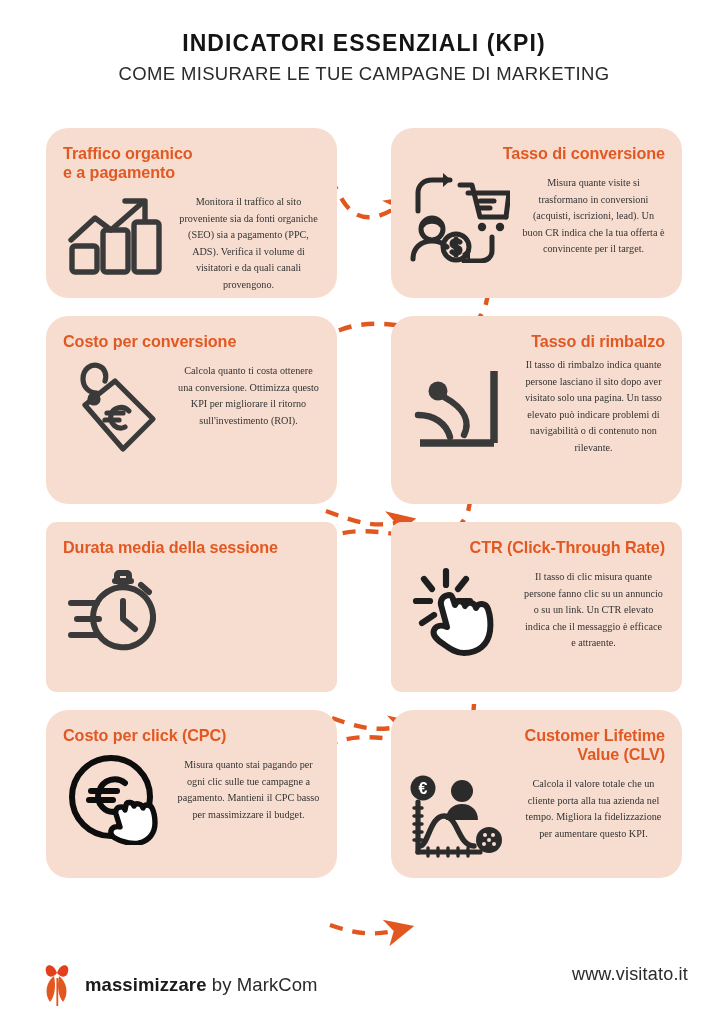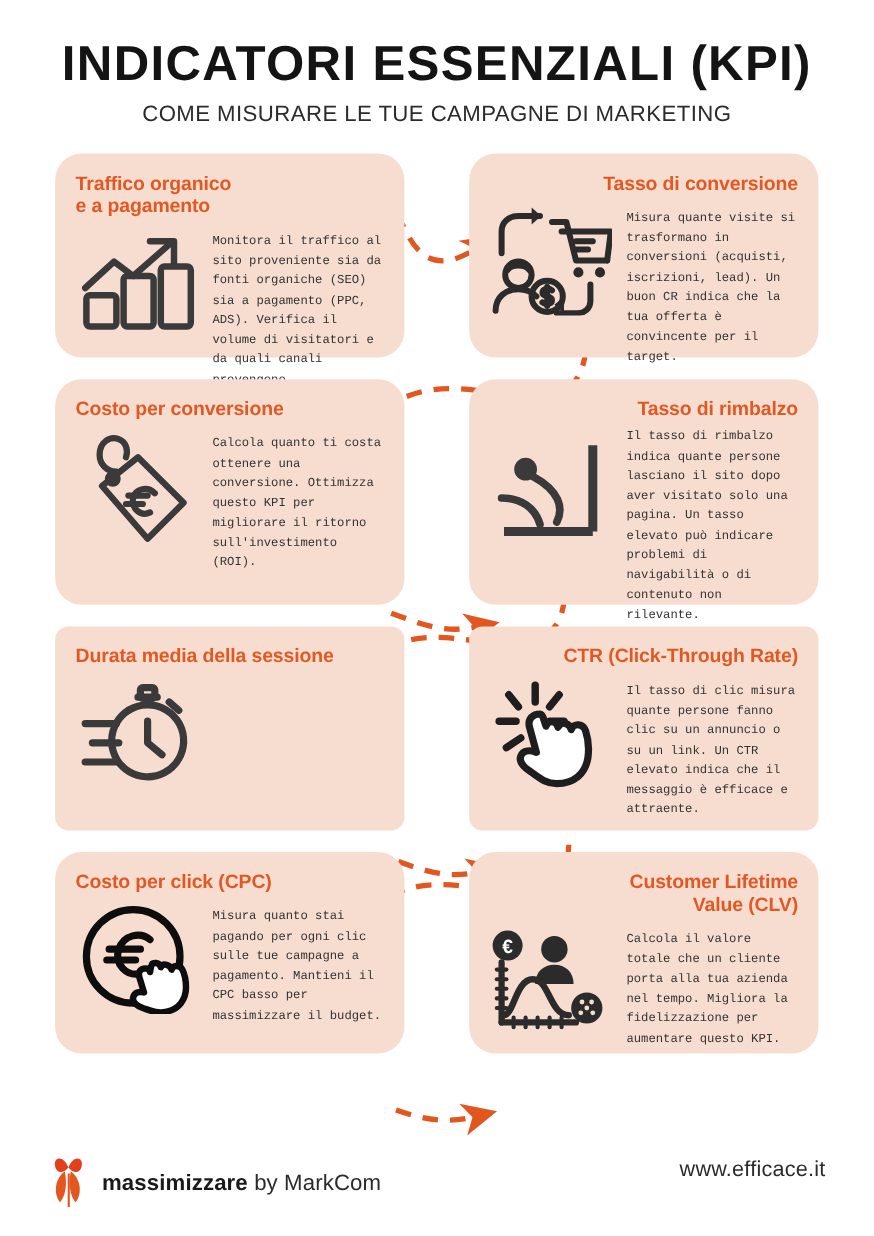--- a/index.html
+++ b/index.html
@@ -14,21 +14,21 @@
     overflow: hidden;
   }
 
   
   .header {
     position: absolute;
     top: 30px; left: 0; width: 728px;
     text-align: center;
   }
   .title {
-    font-size: 41px;
+    font-size: 23px;
     font-weight: bold;
     letter-spacing: 1.1px;
     color: #141414;
     line-height: 1.15;
     font-family: "Liberation Sans", sans-serif;
   }
   .subtitle {
     margin-top: 7px;
     font-size: 18.5px;
     font-weight: normal;
@@ -99,21 +99,22 @@
     align-items: center;
     justify-content: center;
   }
   .icon-box svg { display: block; }
 
   .desc {
     flex: 1 1 auto;
     font-size: 10.2px;
     line-height: 1.62;
     color: #333333;
-    font-family: Liberation Mono, monospace;
+    font-family: Liberation Serif, serif;
+    text-align: center;
   }
   .desc.pad-top { padding-top: 6px; }
 
   
   .footer {
     position: absolute;
     left: 0; bottom: 22px;
     width: 728px;
     height: 56px;
     z-index: 2;
@@ -414,14 +415,14 @@
       <svg width="34" height="46" viewBox="0 0 34 46">
         <path d="M17,13 C13,2 4,4 6,12 C7,17 12,19 17,13 Z" fill="#E2401C"></path>
         <path d="M17,13 C21,2 30,4 28,12 C27,17 22,19 17,13 Z" fill="#E2401C"></path>
         <path d="M14,16 C6,22 4,34 10,42 C15,36 16,26 14,16 Z" fill="#E2571F"></path>
         <path d="M19,16 C27,22 29,34 23,42 C18,36 17,26 19,16 Z" fill="#E2571F"></path>
         <path d="M16.4,18 L16.4,46 L18.2,46 L18.2,18 Z" fill="#E2571F"></path>
       </svg>
     </span>
     <span class="brand-text"><b>massimizzare</b><span> by MarkCom</span></span>
   </div>
-  <div class="site">www.efficace.it</div>
+  <div class="site">www.visitato.it</div>
 </div>
 
 </body></html>

